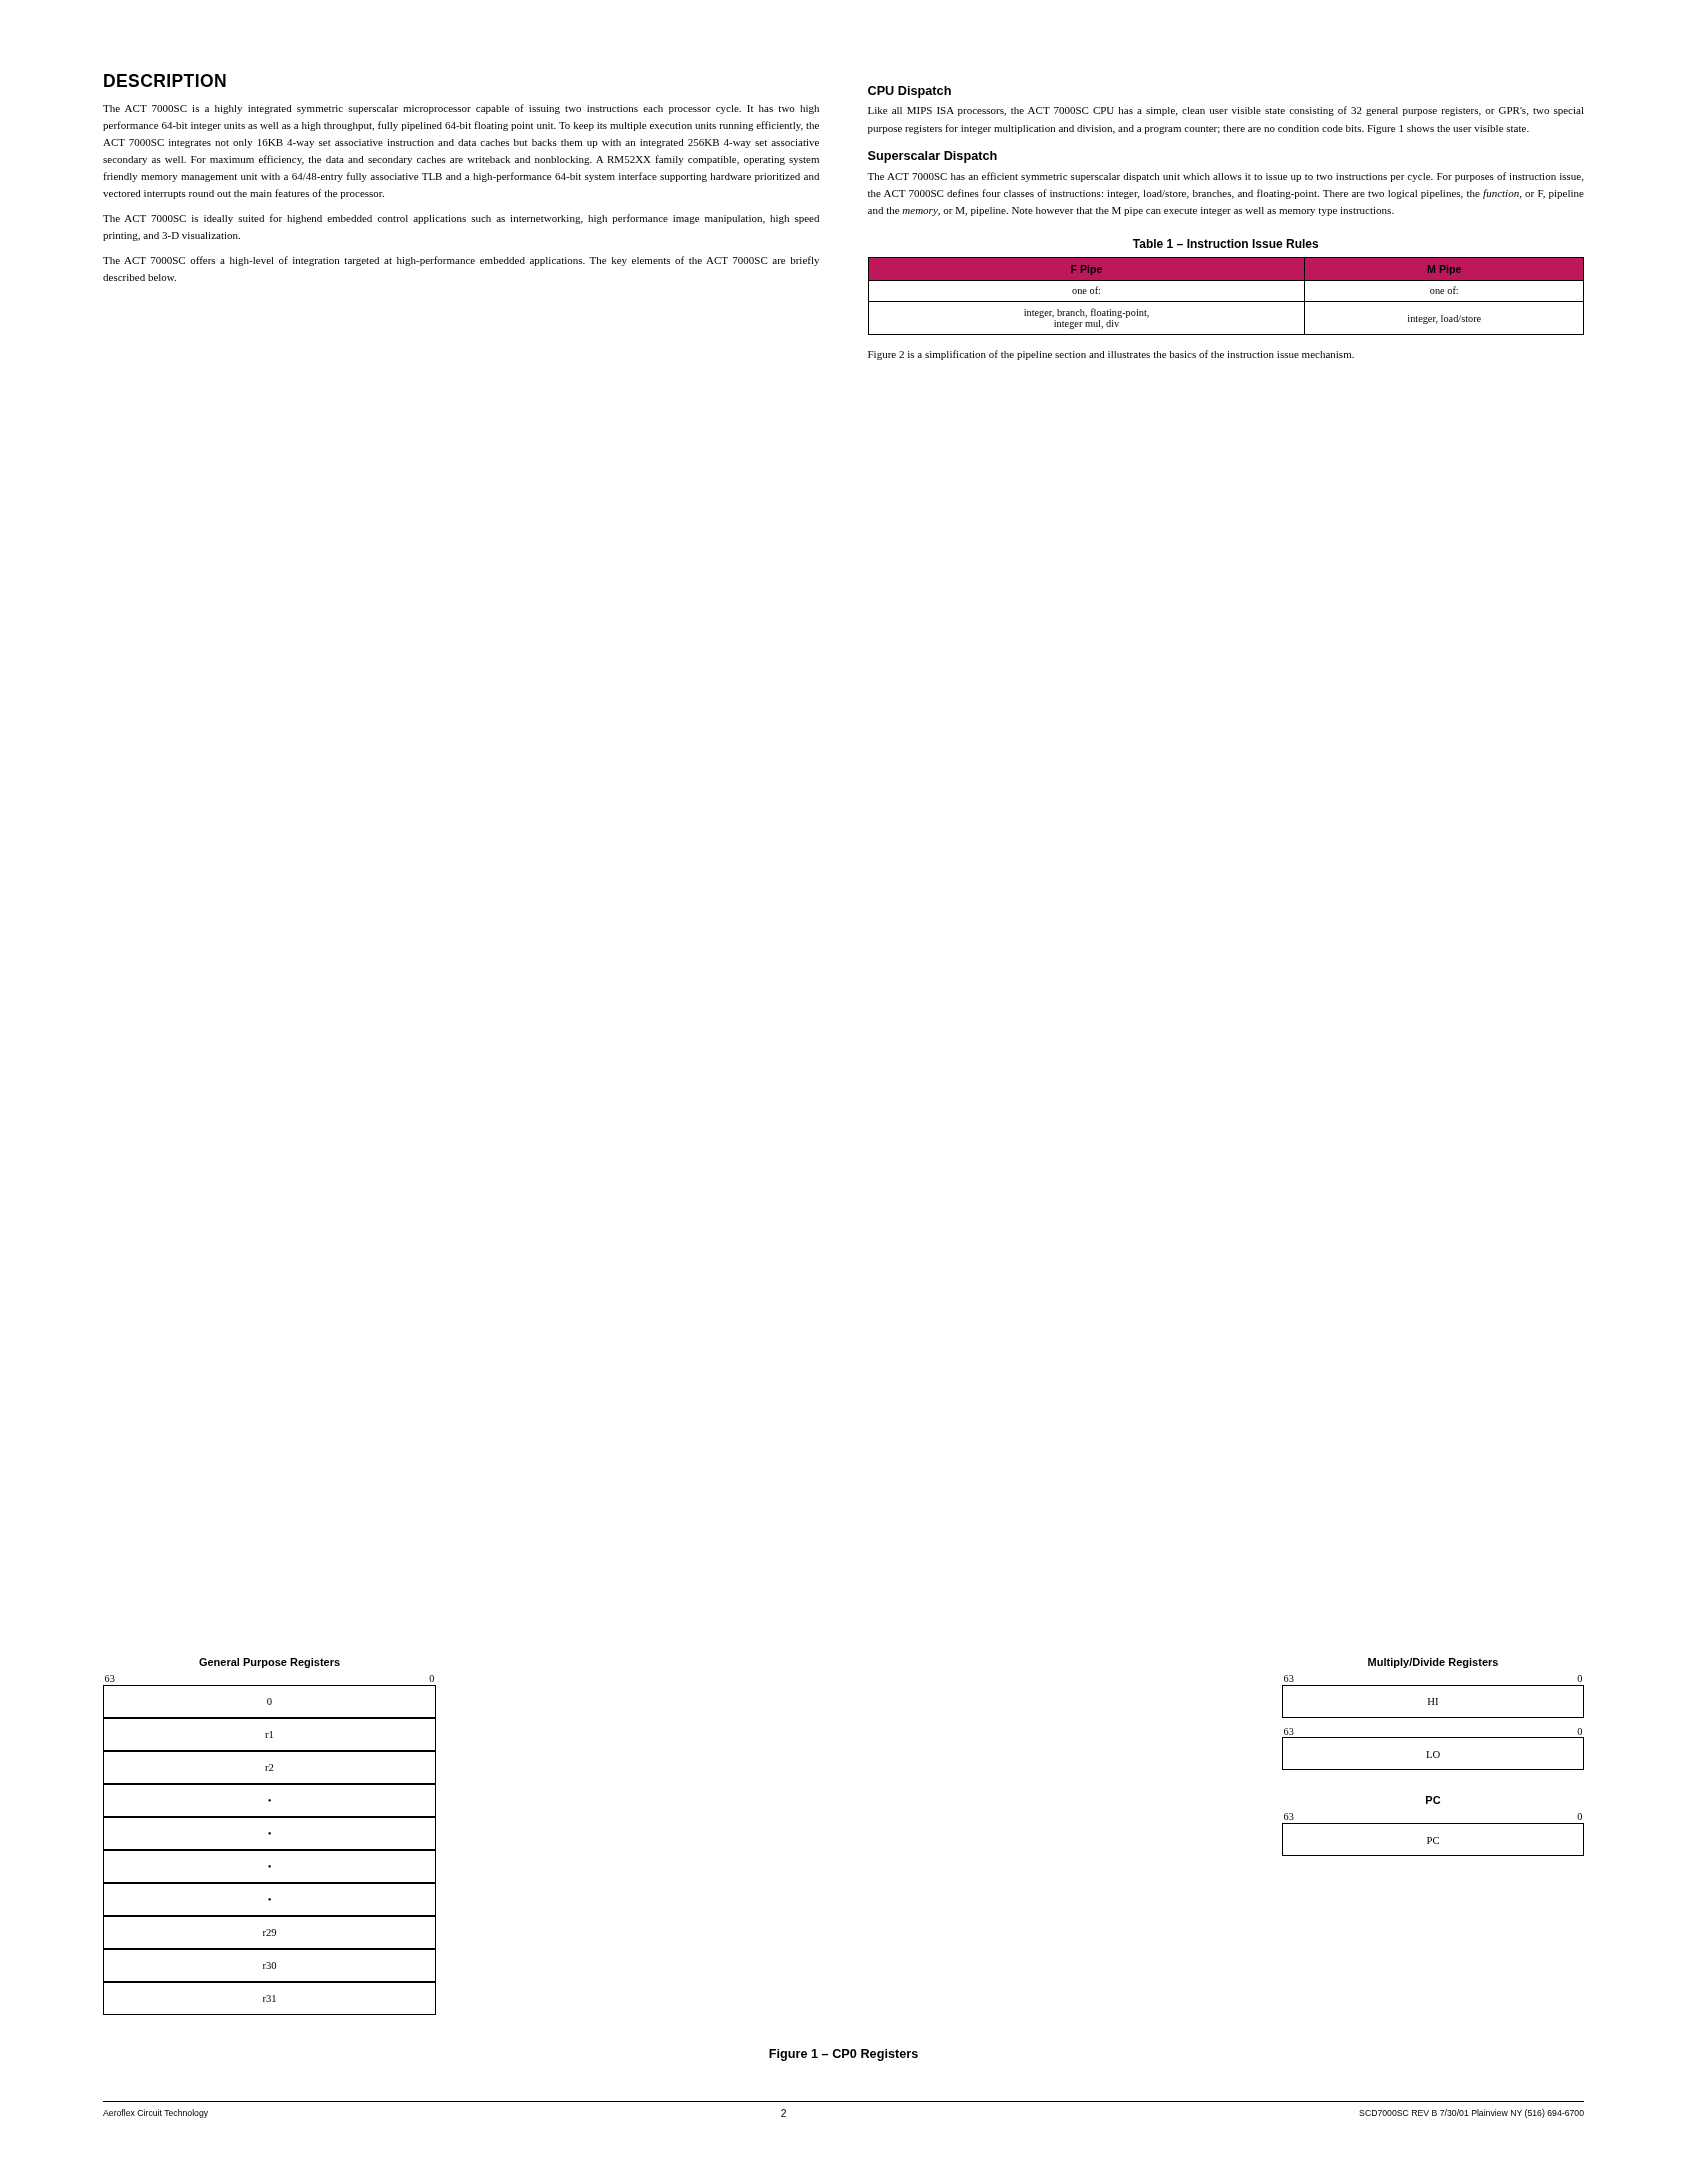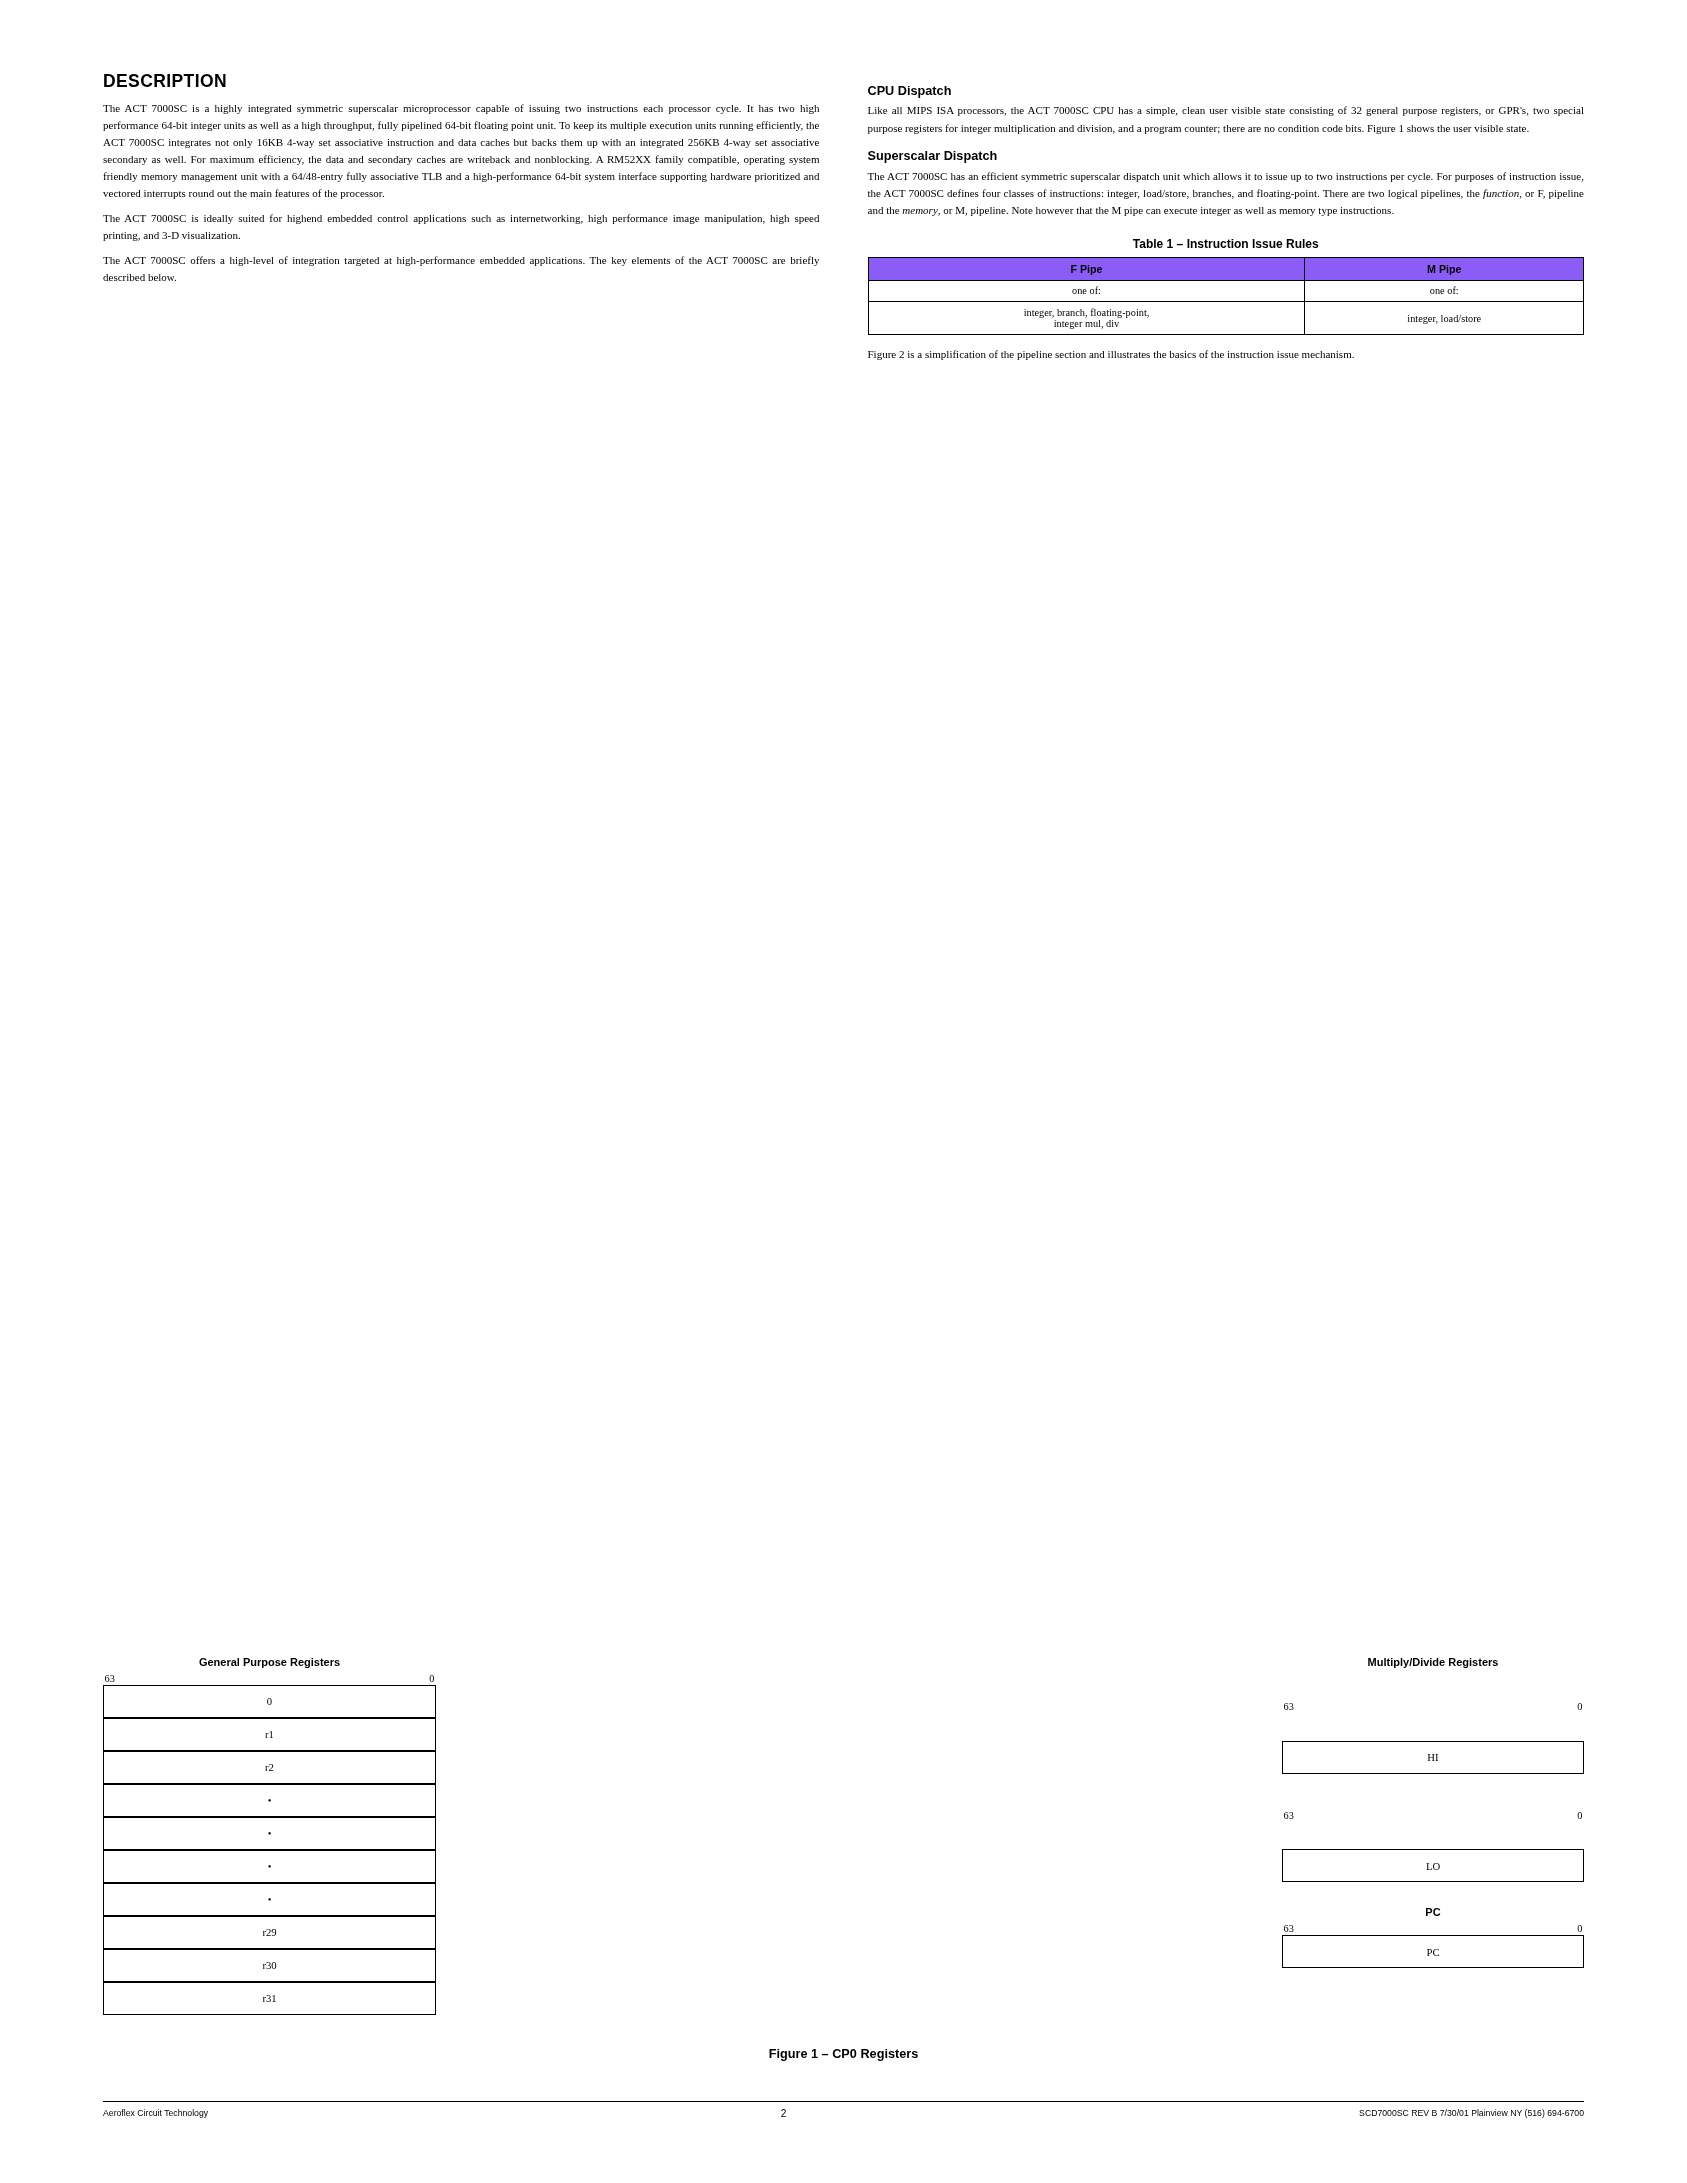--- a/index.html
+++ b/index.html
@@ -66,21 +66,21 @@
       width: 100%;
       border-collapse: collapse;
       font-size: 10.7px;
     }
     table.issue-rules th {
       border: 0.8px solid #000;
       padding: 4.8px 8px;
       text-align: center;
       font-family: Arial, Helvetica, sans-serif;
       font-weight: bold;
-      background: #8b5cf6;
+      background: #be185d;
     }
     table.issue-rules td {
       border: 0.8px solid #000;
       padding: 4.8px 8px;
       text-align: center;
       font-size: 10.3px;
     }
 
     
     .diagrams-section {
@@ -124,21 +124,20 @@
       min-height: 33px;
     }
     .gpr-diagram {
       width: 333px;
     }
     .gpr-diagram .reg-box {
       width: 333px;
     }
     .mdr-diagram {
       width: 302px;
-      gap: 28px;
     }
     .mdr-diagram .reg-box {
       width: 302px;
     }
     .pc-diagram {
       width: 302px;
     }
     .pc-diagram .reg-box {
       width: 302px;
     }

